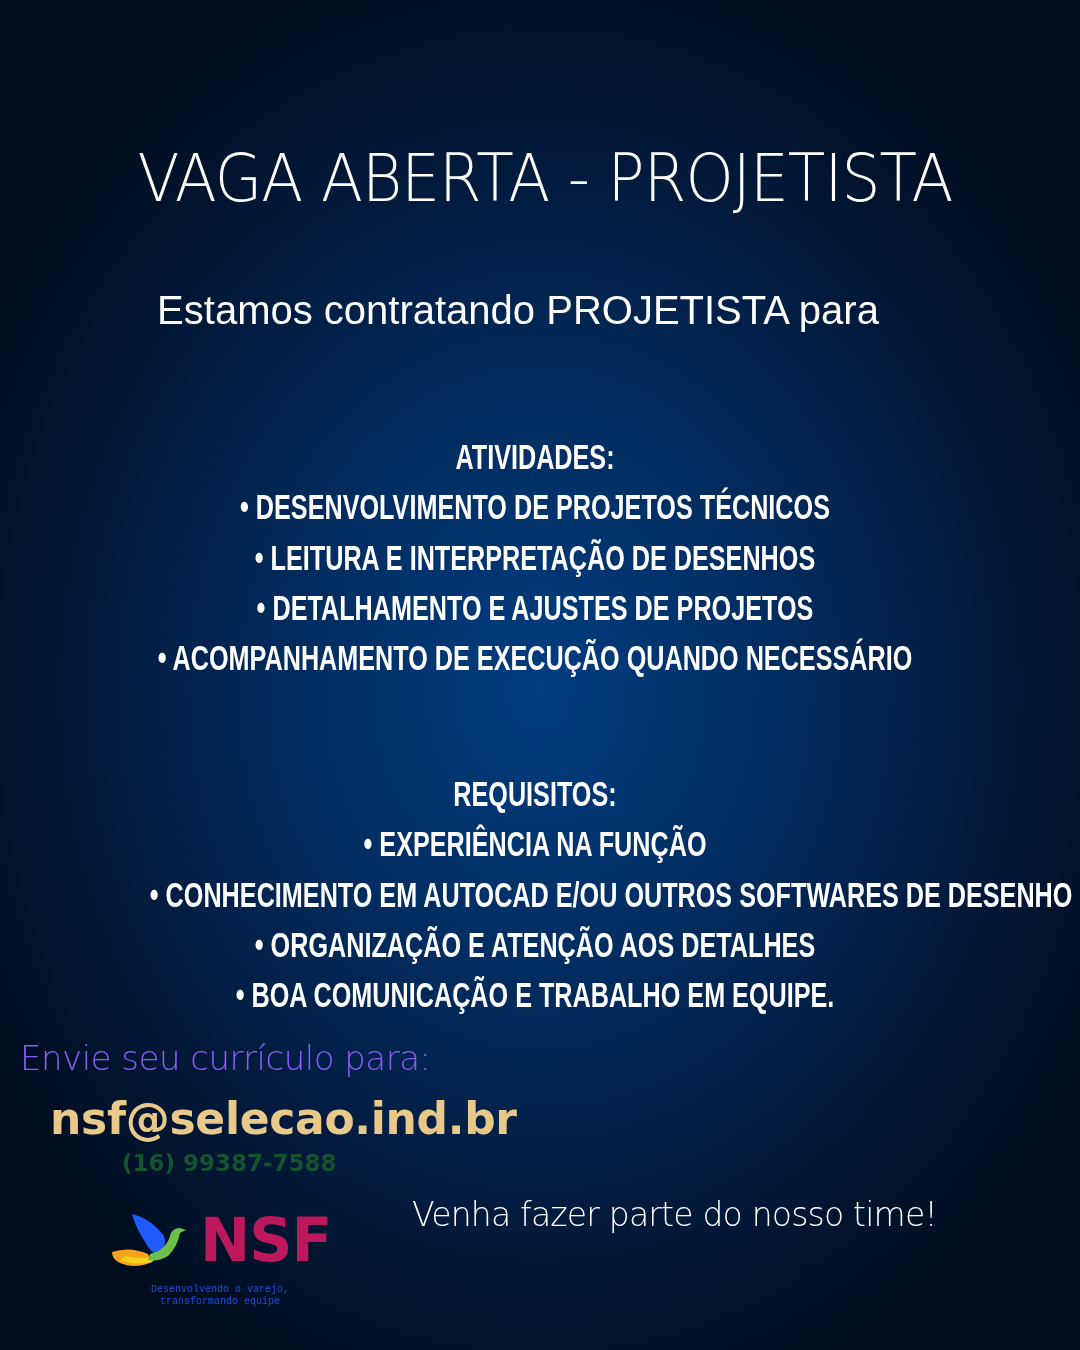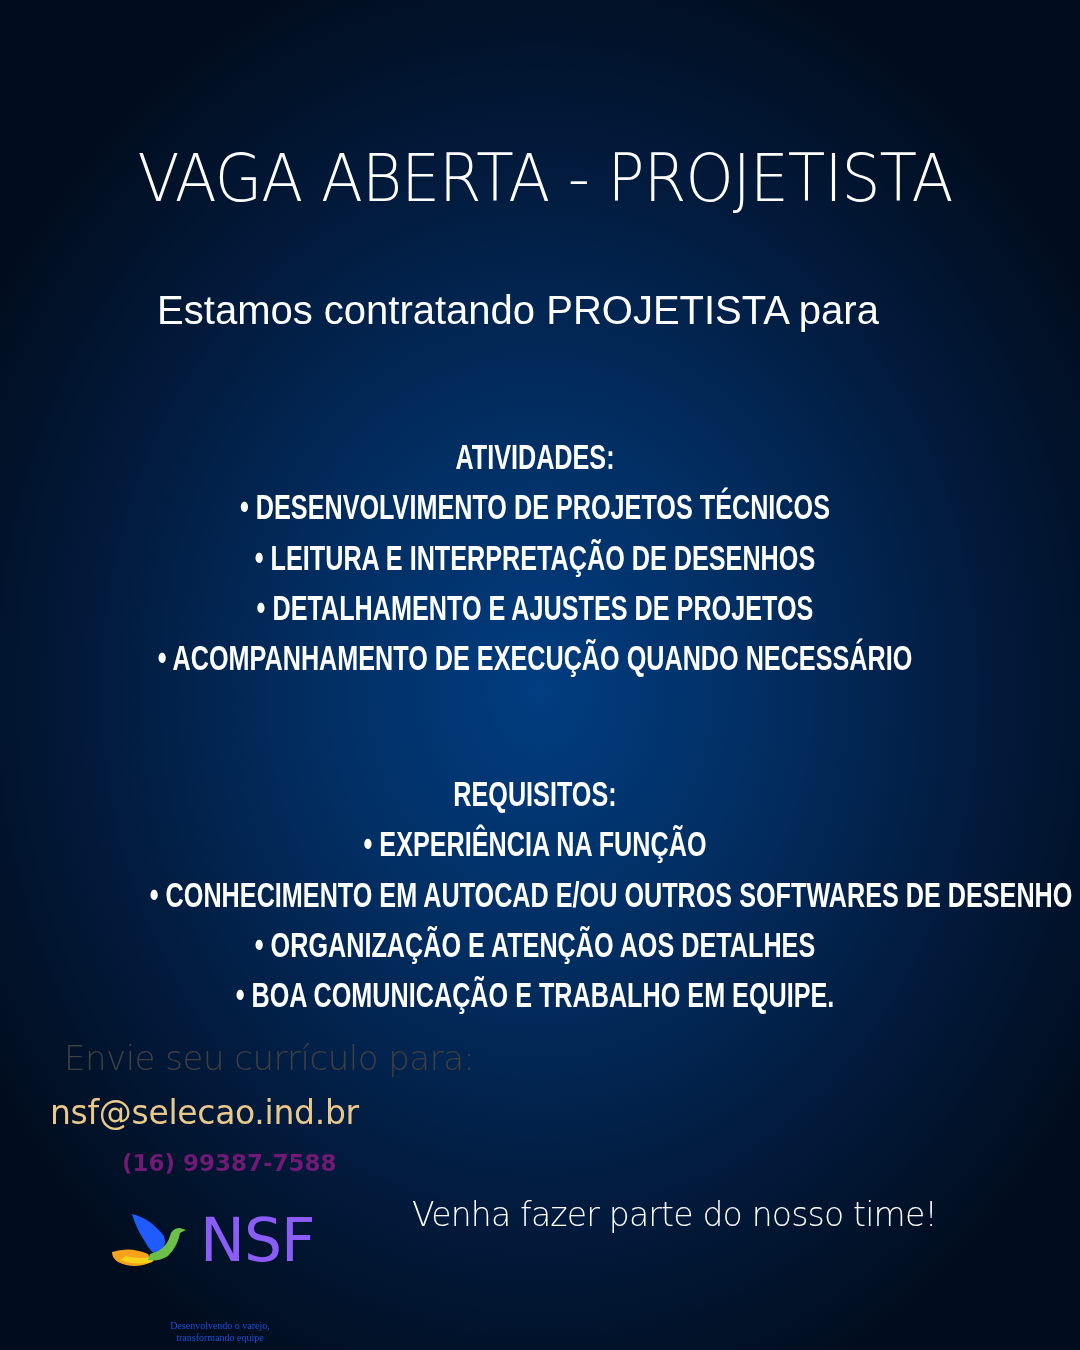--- a/index.html
+++ b/index.html
@@ -24,43 +24,43 @@
   .list-block {
     left: 0; width: 1070px; text-align: center;
     font-family: "Liberation Sans", sans-serif; font-weight: 700;
     font-size: 35px; line-height: 50.3px; color: #ffffff;
   }
   .list-block .line { display: block; white-space: nowrap; transform: scaleX(0.72); }
   .activities { top: 432px; }
   .requirements { top: 733px; margin-top: 36px; }
   .cv-label {
     left: 20px; top: 1038px; font-family: "DejaVu Sans", sans-serif; font-weight: 200;
-    font-size: 34px; color: #404040; letter-spacing: -0.5px; margin-left: 44px;
+    font-size: 34px; color: #8b5cf6; letter-spacing: -0.5px;
   }
   .email {
-    left: 50px; top: 1093px; font-family: "DejaVu Sans", sans-serif; font-weight: 400;
-    font-size: 33px; color: #e9c98a; letter-spacing: -0.3px;
+    left: 50px; top: 1093px; font-family: "DejaVu Sans", sans-serif; font-weight: 700;
+    font-size: 44px; color: #e9c98a; letter-spacing: -0.3px;
   }
   .phone {
     left: 122px; top: 1150px; font-family: "DejaVu Sans", sans-serif; font-weight: 700;
-    font-size: 23px; color: #701a75; text-align: right;
+    font-size: 23px; color: #14532d; text-align: right;
   }
   .cta {
     left: 412px; top: 1195px; font-family: "DejaVu Sans", sans-serif; font-weight: 200;
     font-size: 33px; color: #ffffff; letter-spacing: -0.8px;
   }
   .logo { left: 110px; top: 1210px; width: 230px; height: 100px; }
   .logo-mark { position: absolute; left: 0; top: 0; width: 80px; height: 60px; }
   .logo-text {
     position: absolute; left: 90px; top: -2px; font-family: "DejaVu Sans", sans-serif;
-    font-weight: 400; font-size: 60px; color: #8b5cf6; letter-spacing: -1px; line-height: 64px;
+    font-weight: 700; font-size: 60px; color: #be185d; letter-spacing: -1px; line-height: 64px;
   }
   .tagline {
     position: absolute; left: 40px; top: 74px; width: 140px; text-align: center;
-    font-family: Liberation Serif, serif; font-size: 10px; line-height: 12px; color: #1f4fd6; margin-top: 36px;
+    font-family: Liberation Mono, monospace; font-size: 10px; line-height: 12px; color: #1f4fd6;
   }
 </style>
 </head>
 <body>
 
 <div class="abs title">VAGA ABERTA - PROJETISTA</div>
 
 <div class="abs intro">
   <div>Estamos contratando PROJETISTA para</div>
 </div>

